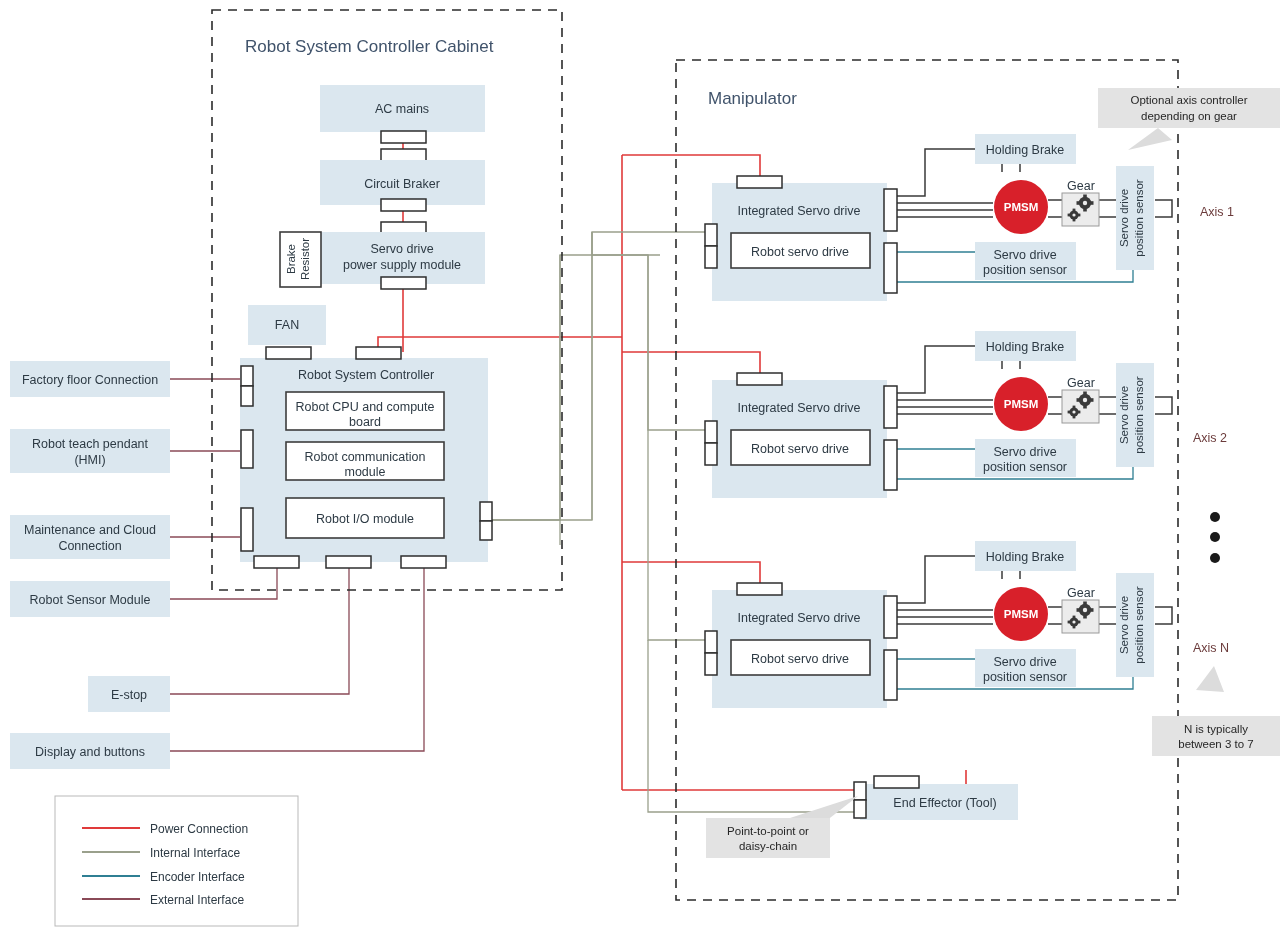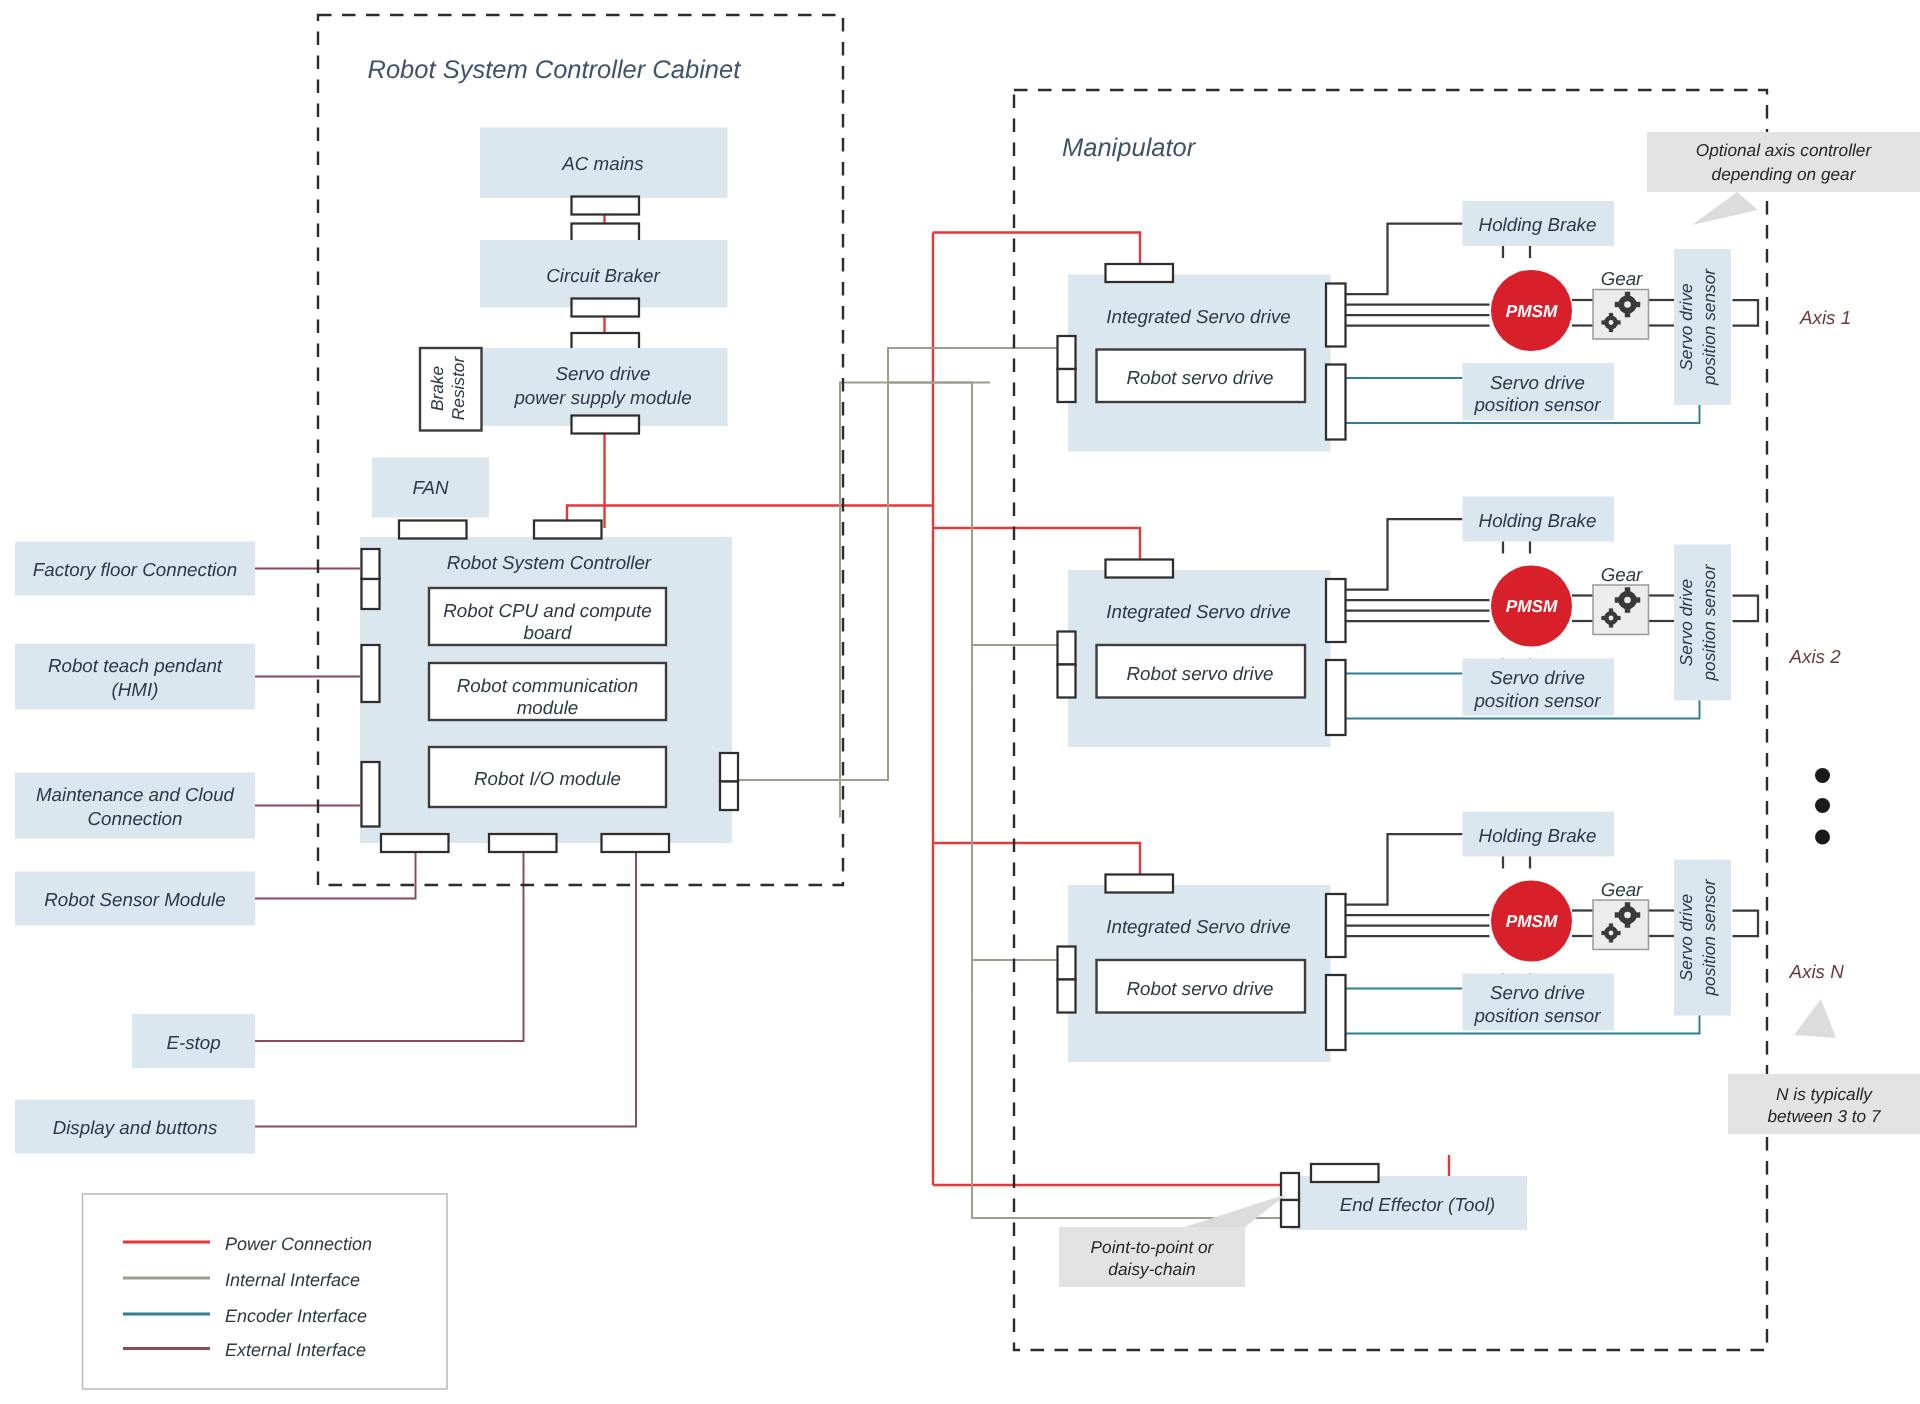--- a/index.html
+++ b/index.html
@@ -1,18 +1,18 @@
 <!DOCTYPE html>
 <html><head>
 <meta charset="utf-8">
 <style>
   html,body{margin:0;padding:0;background:#ffffff;}
   body{width:1280px;height:936px;position:relative;overflow:hidden;
        font-family:"Liberation Sans","DejaVu Sans",sans-serif;}
-  #stage{position:relative;width:1112px;height:936px;font-style:italic;}
+  #stage{position:relative;width:1112px;height:936px;}
   svg.layer{position:absolute;left:0;top:0;width:1280px;height:936px;overflow:visible;}
   #wires{z-index:1;}
   #nodes{z-index:2;}
   text{font-family:"Liberation Sans","DejaVu Sans",sans-serif;}
   .ttl{font-size:17px;fill:#40536b;}
   .lbl{font-size:12.5px;fill:#2d3a44;}
   .lbl-sm{font-size:11.5px;fill:#2d3a44;}
   .axis-lbl{font-size:12.5px;fill:#6b3b3b;}
   .call{font-size:11.5px;fill:#262626;}
   .pmsm-t{font-size:11.5px;font-weight:bold;fill:#ffffff;}

